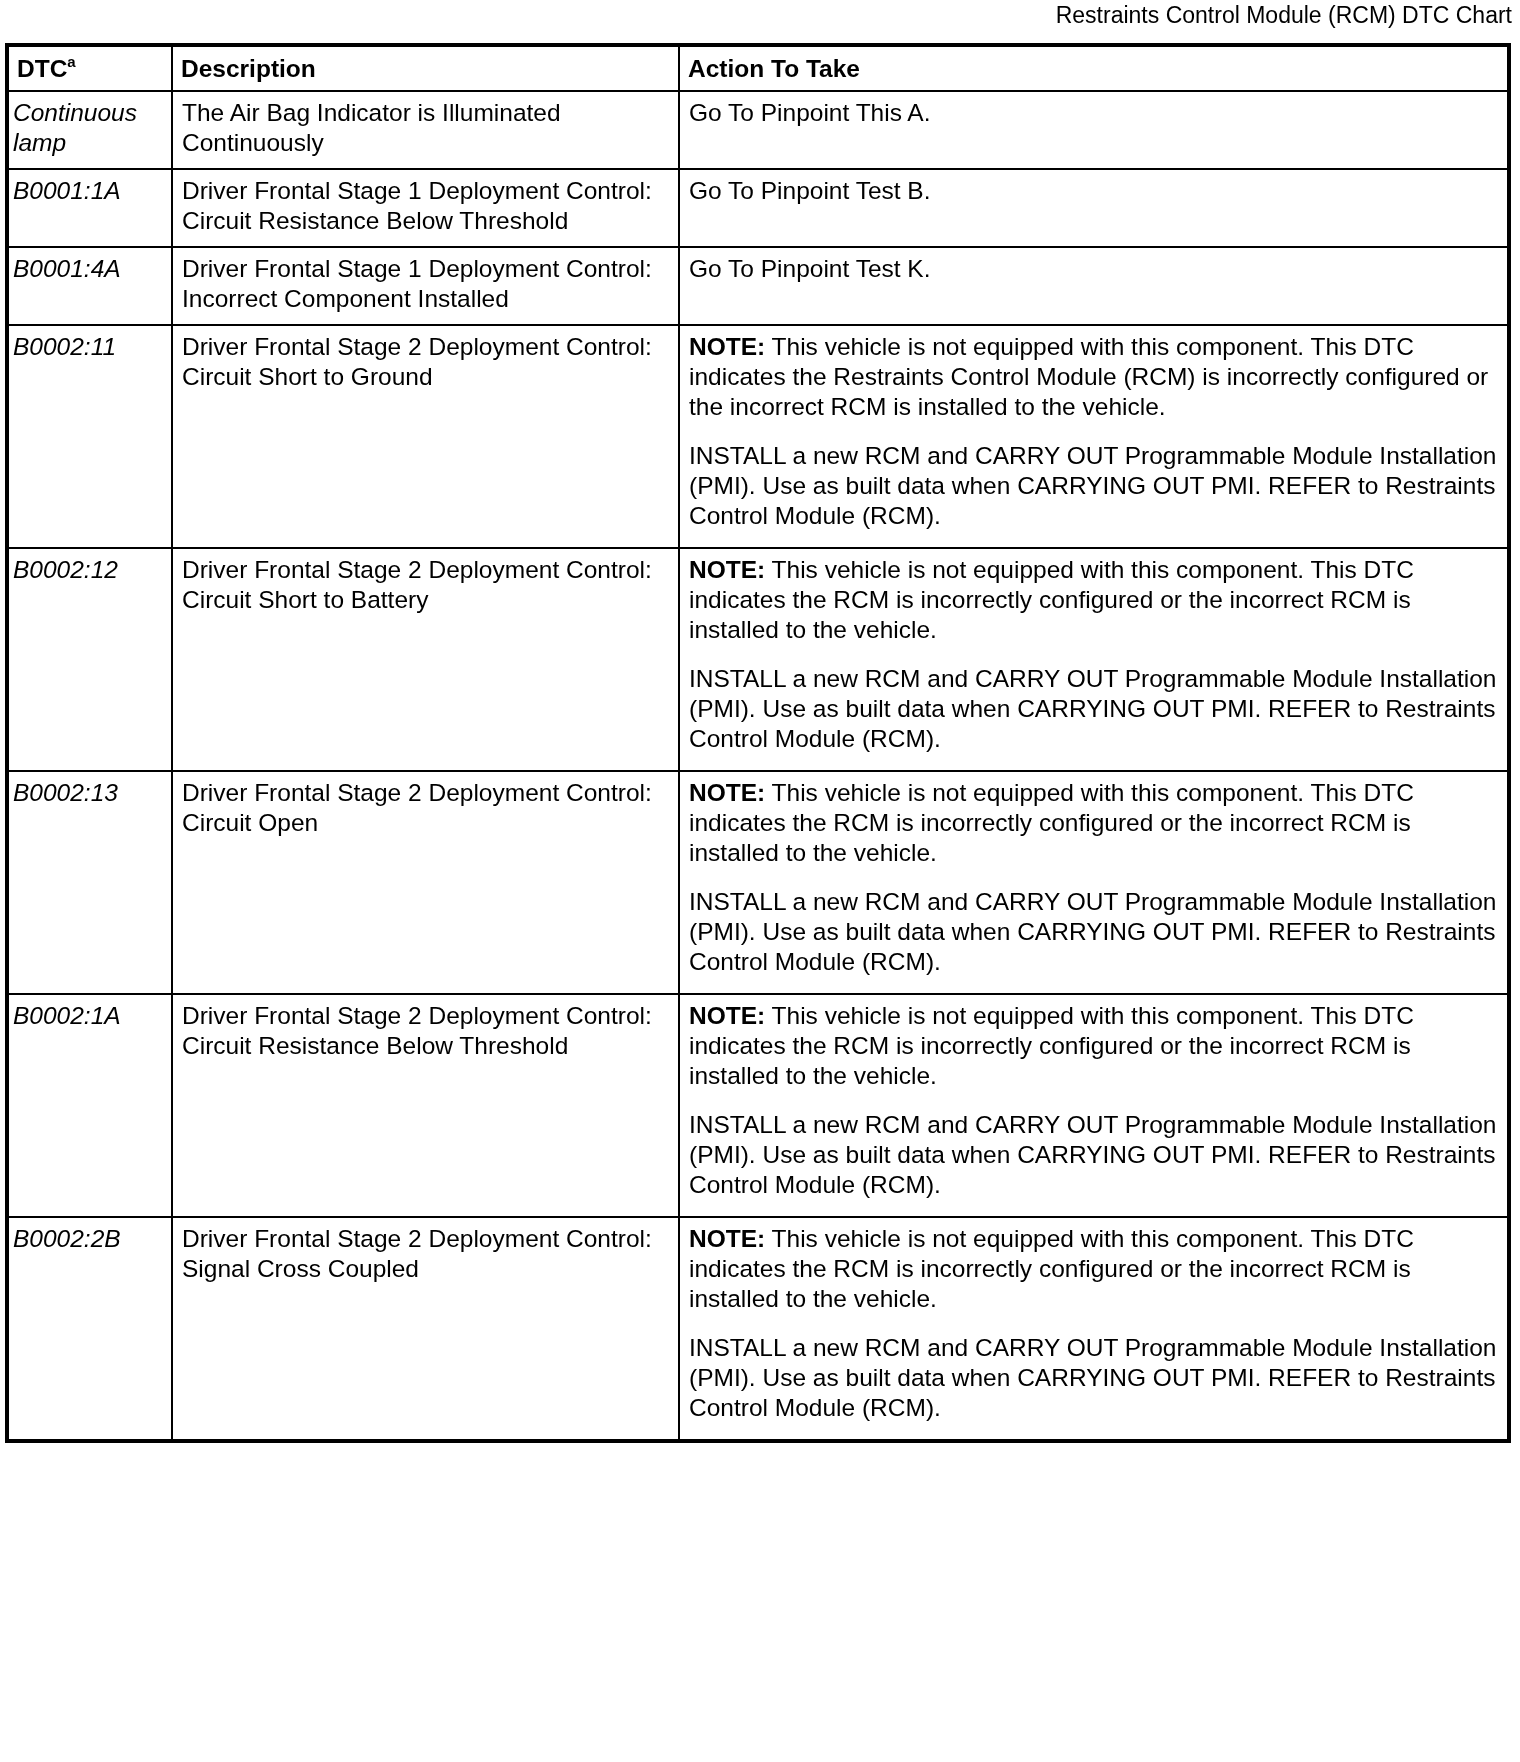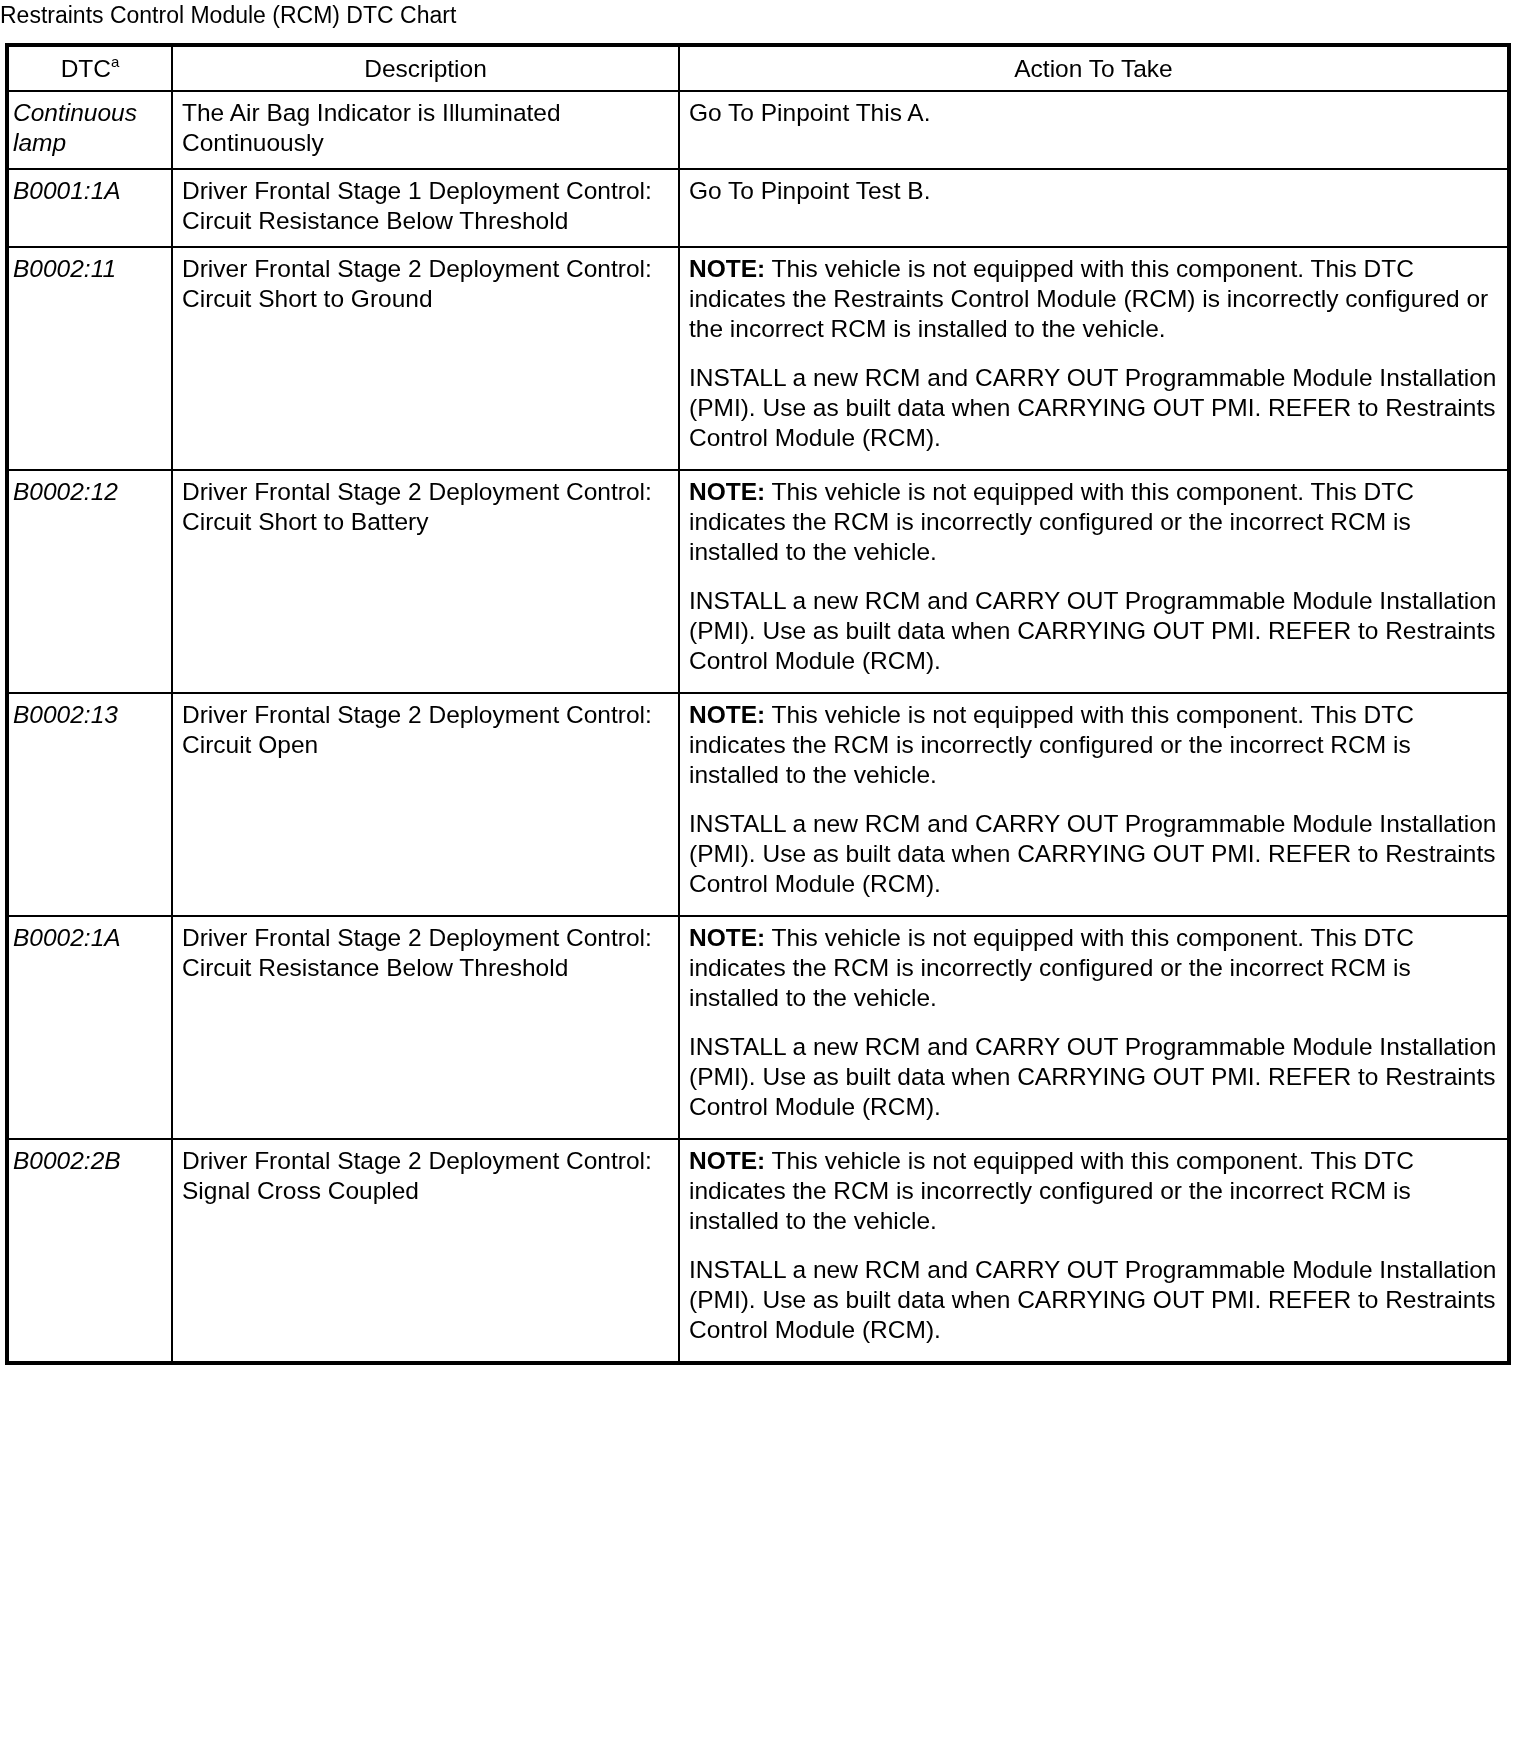--- a/index.html
+++ b/index.html
@@ -2,36 +2,36 @@
 <html><head>
 <meta charset="utf-8">
 <style>
   html, body { margin: 0; padding: 0; background: #ffffff; }
   body {
     width: 1520px; height: 1762px; overflow: hidden; position: relative;
     font-family: "Liberation Sans", "DejaVu Sans", sans-serif; color: #000;
   }
   .title {
     position: absolute; left: 0; top: 0; width: 1512px; height: 30px;
-    text-align: left; font-size: 23px; line-height: 30px;
+    text-align: right; font-size: 23px; line-height: 30px;
   }
   table.dtc {
     position: absolute; left: 5px; top: 43px;
     width: 1502px; border-collapse: collapse;
     border: 4px solid #000; table-layout: fixed;
   }
   table.dtc col.c1 { width: 165px; }
   table.dtc col.c2 { width: 507px; }
   table.dtc col.c3 { width: 830px; }
   table.dtc th, table.dtc td {
     border: 2px solid #000; vertical-align: top;
     font-size: 24.5px; line-height: 30px; padding: 6px 8px 0 9px;
   }
   table.dtc th {
-    height: 43px; font-weight: normal; text-align: center; vertical-align: middle;
+    height: 43px; font-weight: bold; text-align: left; vertical-align: middle;
     padding: 0 8px; border-bottom: 2px solid #000;
   }
   table.dtc th sup { font-size: 15px; position: relative; top: -2px; vertical-align: top; line-height: 20px; }
   table.dtc td.code { text-align: left; padding-left: 4px; padding-right: 4px; font-style: italic; }
   tr.short td { height: 70px; }
   tr.long td { height: 215px; }
   .para { margin: 0; }
   .para + .para { margin-top: 19px; }
   .note-label { font-weight: bold; }
 </style>
@@ -56,20 +56,25 @@
   <tbody>
     <tr class="short">
       <td class="code">Continuous lamp</td>
       <td>The Air Bag Indicator is Illuminated Continuously</td>
       <td>Go To Pinpoint This A.</td>
     </tr>
     <tr class="short">
       <td class="code">B0001:1A</td>
       <td>Driver Frontal Stage 1 Deployment Control: Circuit Resistance Below Threshold</td>
       <td>Go To Pinpoint Test B.</td>
+    </tr>
+    <tr class="short">
+      <td class="code">B0001:4A</td>
+      <td>Driver Frontal Stage 1 Deployment Control: Incorrect Component Installed</td>
+      <td>Go To Pinpoint Test K.</td>
     </tr>
     <tr class="long">
       <td class="code">B0002:11</td>
       <td>Driver Frontal Stage 2 Deployment Control: Circuit Short to Ground</td>
       <td>
         <p class="para"><span class="note-label">NOTE:</span><span> This vehicle is not equipped with this component. This DTC indicates the Restraints Control Module (RCM) is incorrectly configured or the incorrect RCM is installed to the vehicle.</span></p>
         <p class="para">INSTALL a new RCM and CARRY OUT Programmable Module Installation (PMI). Use as built data when CARRYING OUT PMI. REFER to Restraints Control Module (RCM).</p>
       </td>
     </tr>
     <tr class="long">

